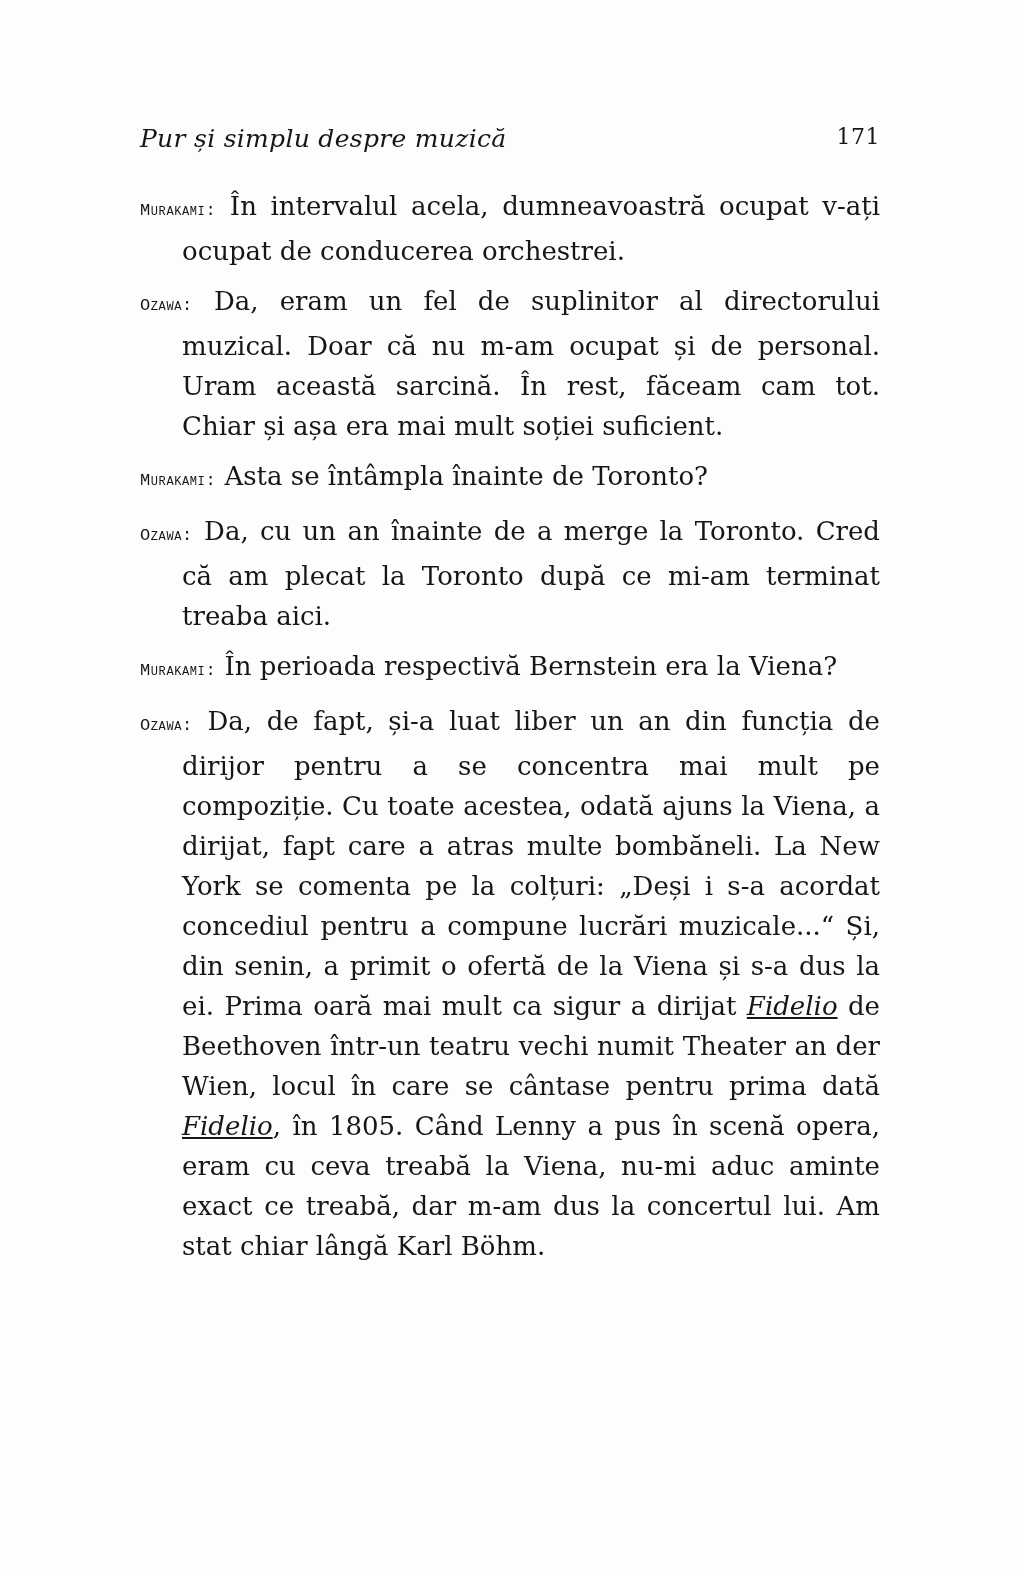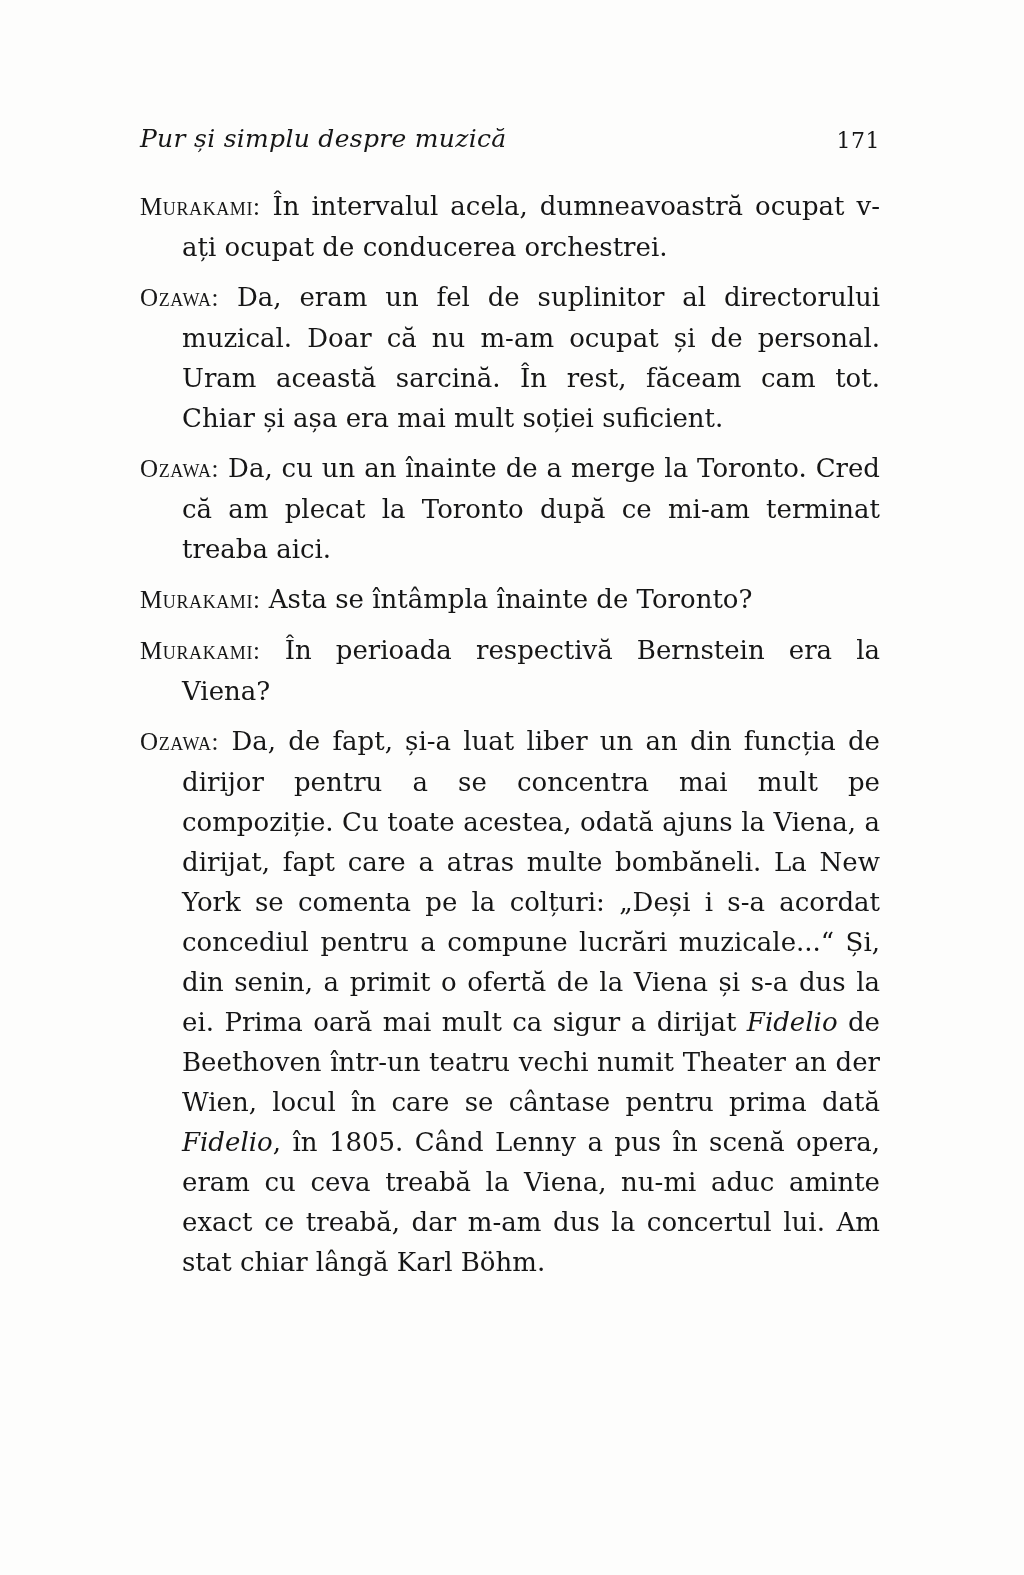--- a/index.html
+++ b/index.html
@@ -21,21 +21,21 @@
     overflow: hidden;
     background: #fdfdfc;
   }
   .running-head {
     position: absolute;
     top: 124px;
     left: 140px;
     right: 144px;
     display: flex;
     justify-content: space-between;
-    align-items: flex-end;
+    align-items: flex-start;
   }
   .head-title {
     font-style: italic;
     font-size: 25px;
     letter-spacing: 0.3px;
   }
   .page-number {
     font-size: 22px;
     letter-spacing: 0.5px;
   }
@@ -48,40 +48,41 @@
   .para {
     margin: 0 0 10px 0;
     padding-left: 42px;
     text-indent: -42px;
     font-size: 26px;
     line-height: 40px;
     text-align: justify;
     text-justify: inter-word;
   }
   .speaker {
-    font-family: Liberation Serif, serif;
+    font-family: Liberation Mono, monospace;
     font-variant: small-caps;
     font-variant-caps: small-caps;
-    font-size: 25px;
+    font-size: 17px;
     letter-spacing: 0.6px;
   }
   .italic {
     font-style: italic;
+    text-decoration: underline;
   }
 </style>
 </head>
 <body>
 
 <div class="page">
   <header class="running-head">
     <span class="head-title">Pur și simplu despre muzică</span>
     <span class="page-number">171</span>
   </header>
 
   <main class="dialogue" id="dialogue-container">
       <p class="para"><span class="speaker">Murakami:</span> <span>În intervalul acela, dumneavoastră ocupat v-ați ocupat de conducerea orchestrei.</span></p>
       <p class="para"><span class="speaker">Ozawa:</span> <span>Da, eram un fel de suplinitor al directorului muzical. Doar că nu m-am ocupat și de personal. Uram această sarcină. În rest, făceam cam tot. Chiar și așa era mai mult soției suficient.</span></p>
+      <p class="para"><span class="speaker">Murakami:</span> <span>Asta se întâmpla înainte de Toronto?</span></p>
       <p class="para"><span class="speaker">Ozawa:</span> <span>Da, cu un an înainte de a merge la Toronto. Cred că am plecat la Toronto după ce mi-am terminat treaba aici.</span></p>
-      <p class="para"><span class="speaker">Murakami:</span> <span>Asta se întâmpla înainte de Toronto?</span></p>
       <p class="para"><span class="speaker">Murakami:</span> <span>În perioada respectivă Bernstein era la Viena?</span></p>
       <p class="para"><span class="speaker">Ozawa:</span> <span>Da, de fapt, și-a luat liber un an din funcția de dirijor pentru a se concentra mai mult pe compoziție. Cu toate acestea, odată ajuns la Viena, a dirijat, fapt care a atras multe bombăneli. La New York se comenta pe la colțuri: „Deși i s-a acordat concediul pentru a compune lucrări muzicale...“ Și, din senin, a primit o ofertă de la Viena și s-a dus la ei. Prima oară mai mult ca sigur a dirijat </span><span class="italic">Fidelio</span><span> de Beethoven într-un teatru vechi numit Theater an der Wien, locul în care se cântase pentru prima dată </span><span class="italic">Fidelio</span><span>, în 1805. Când Lenny a pus în scenă opera, eram cu ceva treabă la Viena, nu-mi aduc aminte exact ce treabă, dar m-am dus la concertul lui. Am stat chiar lângă Karl Böhm.</span></p>
     </main>
 </div>
 
 </body></html>

